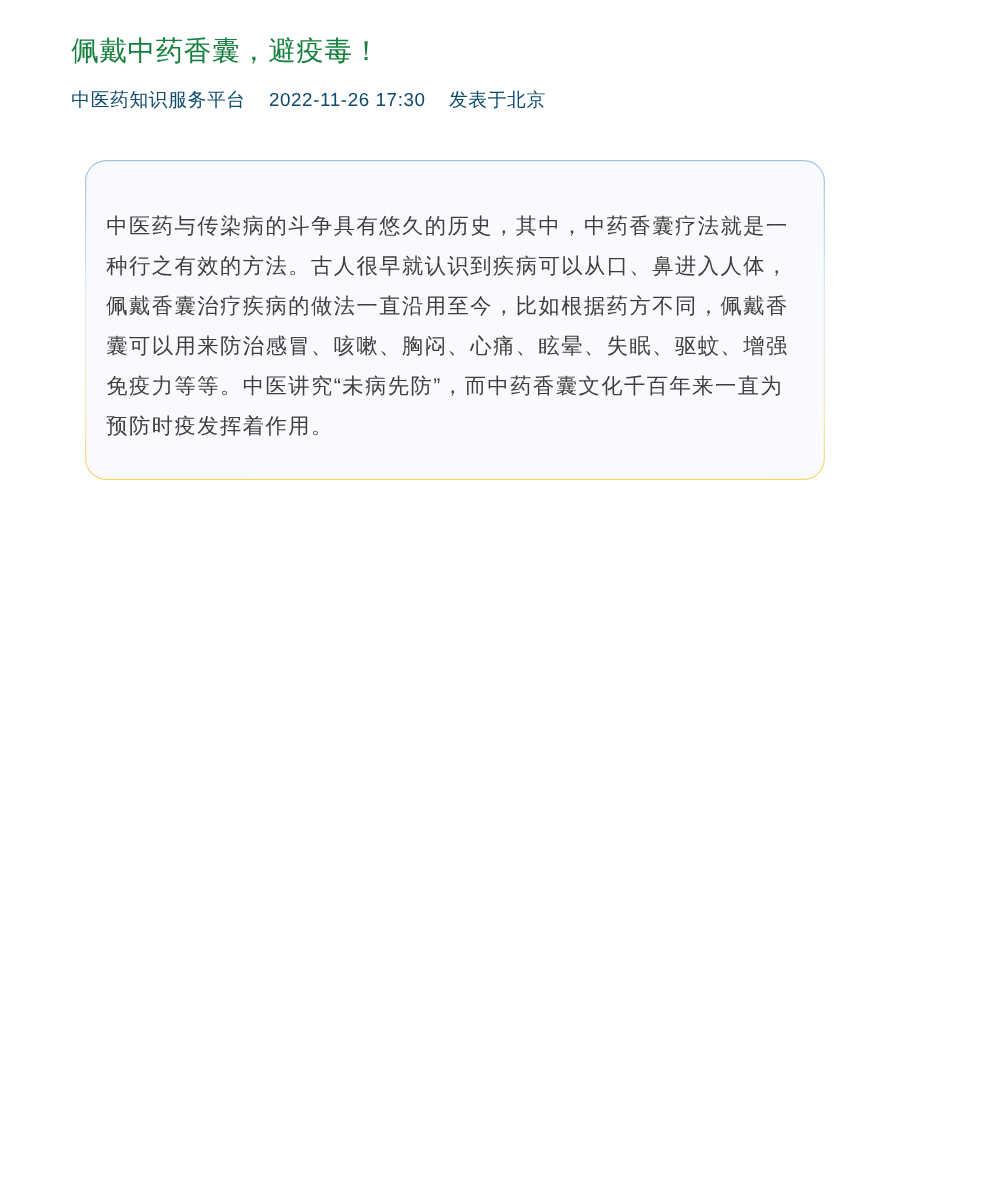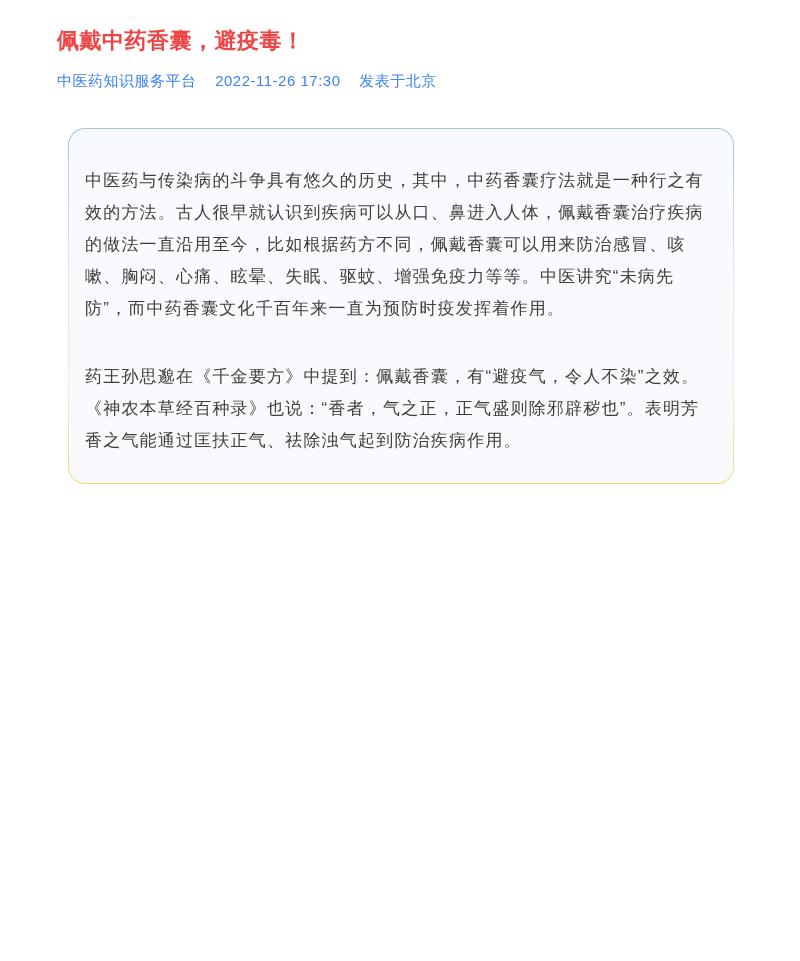--- a/index.html
+++ b/index.html
@@ -11,35 +11,35 @@
     font-family: "Liberation Sans", "DejaVu Sans", sans-serif;
     overflow: hidden;
   }
   .page {
     padding: 14px 56px 0 56px;
   }
   .article-title {
     margin: 12px 0 0 1px;
     font-size: 22px;
     line-height: 30px;
-    font-weight: bold;
-    color: #ef4444;
+    font-weight: normal;
+    color: #15803d;
     letter-spacing: 0.5px;
   }
   .article-meta {
     margin: 16px 0 0 1px;
     font-size: 15px;
     line-height: 18px;
-    color: #3b82f6;
+    color: #0c4a6e;
     letter-spacing: 0.5px;
   }
   .article-meta .meta-item { margin-right: 14px; }
   .card-border {
     margin: 38px 0 0 12px;
-    width: 666px;
+    width: 592px;
     border-radius: 17px;
     padding: 1px;
     background: linear-gradient(to bottom,
       #a2c3de 0%, #dde9f2 40%, #f3ecc9 75%, #f6d76c 100%);
   }
   .card {
     border-radius: 16px;
     background: #f9fafd;
     padding: 36px 16px 26px 16px;
   }
@@ -62,17 +62,16 @@
 
   <div class="article-meta">
     <span class="meta-item">中医药知识服务平台</span>
     <span class="meta-item">2022-11-26 17:30</span>
     <span class="meta-item">发表于北京</span>
   </div>
 
   <div class="card-border">
     <div class="card">
       <p>中医药与传染病的斗争具有悠久的历史，其中，中药香囊疗法就是一种行之有效的方法。古人很早就认识到疾病可以从口、鼻进入人体，佩戴香囊治疗疾病的做法一直沿用至今，比如根据药方不同，佩戴香囊可以用来防治感冒、咳嗽、胸闷、心痛、眩晕、失眠、驱蚊、增强免疫力等等。中医讲究“未病先防”，而中药香囊文化千百年来一直为预防时疫发挥着作用。</p>
-      <p>药王孙思邈在《千金要方》中提到：佩戴香囊，有“避疫气，令人不染”之效。《神农本草经百种录》也说：“香者，气之正，正气盛则除邪辟秽也”。表明芳香之气能通过匡扶正气、祛除浊气起到防治疾病作用。</p>
     </div>
   </div>
 
 </div>
 
 </body></html>

